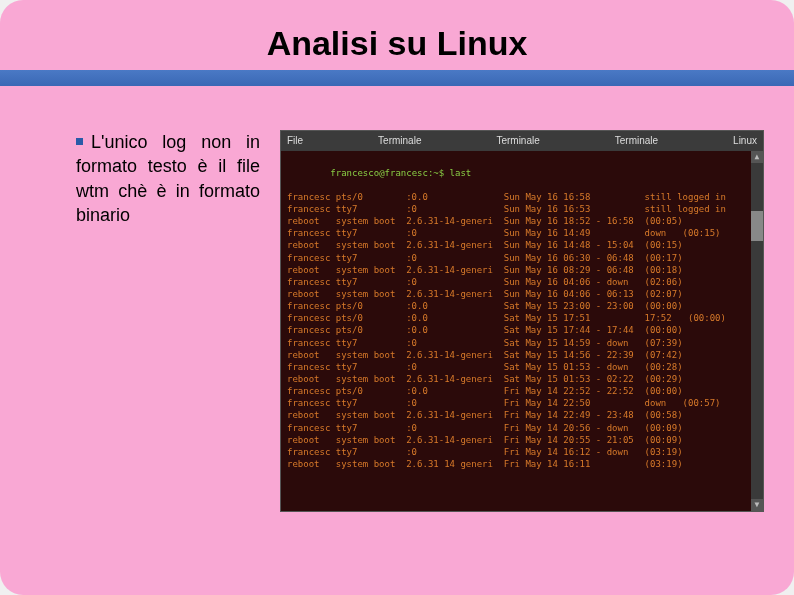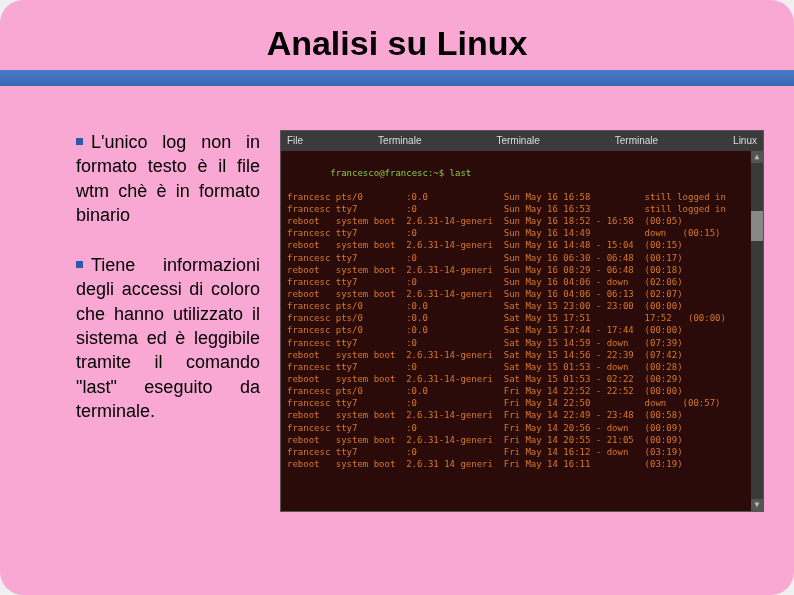--- a/index.html
+++ b/index.html
@@ -124,23 +124,20 @@
 
 <div class="slide">
   <div class="title">Analisi su Linux</div>
   <div class="title-band"></div>
 
   <div class="content">
     <div class="text-col">
       <div class="para">
         <span class="bullet"></span><span>L'unico log non in formato testo è il file wtm chè è in formato binario</span>
       </div>
-      <div class="para">
-        <span class="bullet"></span><span>Tiene informazioni degli accessi di coloro che hanno utilizzato il sistema ed è leggibile tramite il comando "last" eseguito da terminale.</span>
-      </div>
     </div>
 
     <div class="terminal">
       <div class="terminal-menu">
         <span>File</span>
         <span>Terminale</span>
         <span>Terminale</span>
         <span>Terminale</span>
         <span>Linux</span>
       </div>

